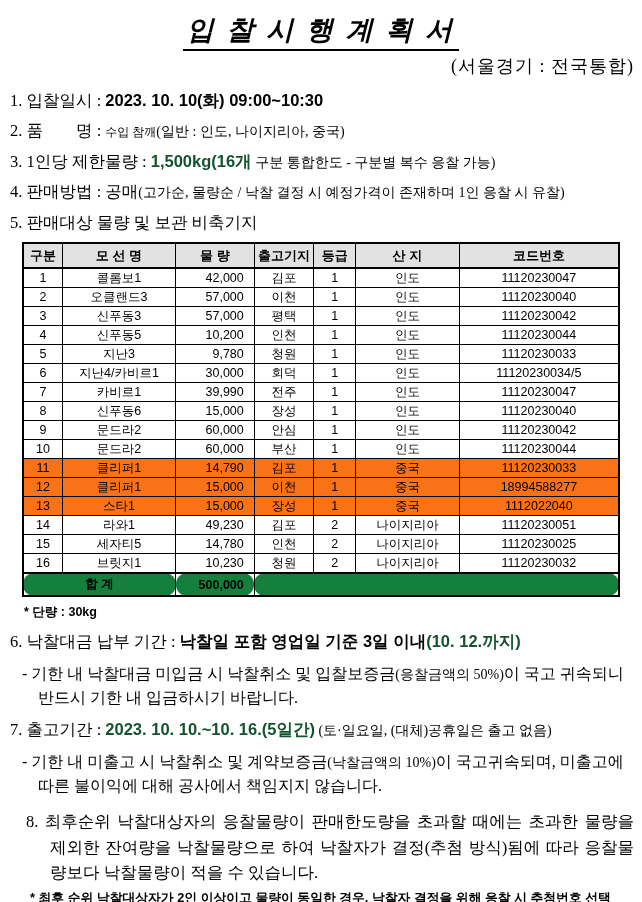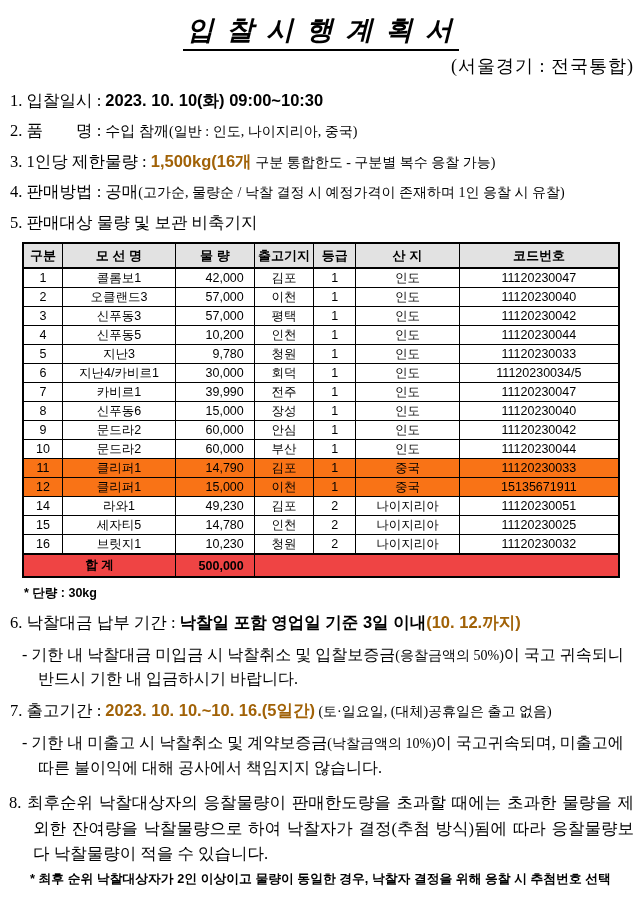--- a/index.html
+++ b/index.html
@@ -17,23 +17,23 @@
     display:inline-block;
     font-size:27px; font-weight:bold; letter-spacing:3px;
     border-bottom:2.5px solid #000; padding:0 4px 1px 4px;font-style:italic;
   }
   .doc-subtitle { text-align:right; font-size:18px; margin-top:3px; letter-spacing:1px; }
 
   
   .items { margin-top:12px; }
   .item { font-size:16.5px; margin:8px 0 9px 2px; line-height:1.3; }
   .sans-bold { font-family:"Liberation Sans", sans-serif; font-weight:bold; }
-  .blue { color:#a16207; }
+  .blue { color:#14532d; }
   .paren-small { font-size:14px; }
-  .val-big { font-size:15px; }
+  .val-big { font-size:12px; }
 
   
   table.bid {
     border-collapse:collapse;
     width:598px; margin:4px 0 0 14px;
     font-family:"Liberation Sans", sans-serif;
     font-size:12.5px; table-layout:fixed;
     border:2px solid #000;
   }
   table.bid th {
@@ -42,34 +42,34 @@
     padding:3px 0 2px 0; font-size:13px;
   }
   table.bid td {
     border:1px solid #000;
     padding:0.5px 0; text-align:center; height:14.8px;
     overflow:hidden; white-space:nowrap;
   }
   table.bid td.qty { text-align:right; padding-right:10px; }
   tr.shaded td { background:#f97316; }
   tr.total td {
-    background:#ef4444; font-weight:bold;
-    border-top:2px solid #000; padding:2px 0;
+    background:#15803d; font-weight:bold;
+    border-top:2px solid #000; padding:2px 0;border-radius:11px;
   }
   tr.total td.qty { padding-right:10px;margin-top:36px; }
 
   .unit-note {
     font-family:"Liberation Sans", sans-serif; font-weight:bold;
     font-size:12.5px; margin:7px 0 10px 16px;
   }
 
   
   .sub { font-size:16px; margin:5px 0 6px 8px; padding-left:22px; text-indent:-16px; line-height:1.55; }
 
-  .item8-body { font-size:16.5px; margin:10px 0 4px 1px; padding-left:24px; text-indent:-24px;
+  .item8-body { font-size:16.5px; margin:10px 0 4px 18px; padding-left:24px; text-indent:-24px;
                 line-height:1.55; text-align:justify; }
   .item8-note {
     font-family:"Liberation Sans", sans-serif; font-weight:bold;
     font-size:12.8px; margin:3px 0 6px 22px;
   }
 </style>
 </head>
 <body>
 
 <div class="page">
@@ -218,21 +218,30 @@
           <td>중국</td>
           <td>11120230033</td>
         </tr>
         <tr class="shaded">
           <td>12</td>
           <td>클리퍼1</td>
           <td class="qty">15,000</td>
           <td>이천</td>
           <td>1</td>
           <td>중국</td>
-          <td>15135671911</td>
+          <td>18994588277</td>
+        </tr>
+        <tr class="shaded">
+          <td>13</td>
+          <td>스타1</td>
+          <td class="qty">15,000</td>
+          <td>장성</td>
+          <td>1</td>
+          <td>중국</td>
+          <td>1112022040</td>
         </tr>
         <tr>
           <td>14</td>
           <td>라와1</td>
           <td class="qty">49,230</td>
           <td>김포</td>
           <td>2</td>
           <td>나이지리아</td>
           <td>11120230051</td>
         </tr>

